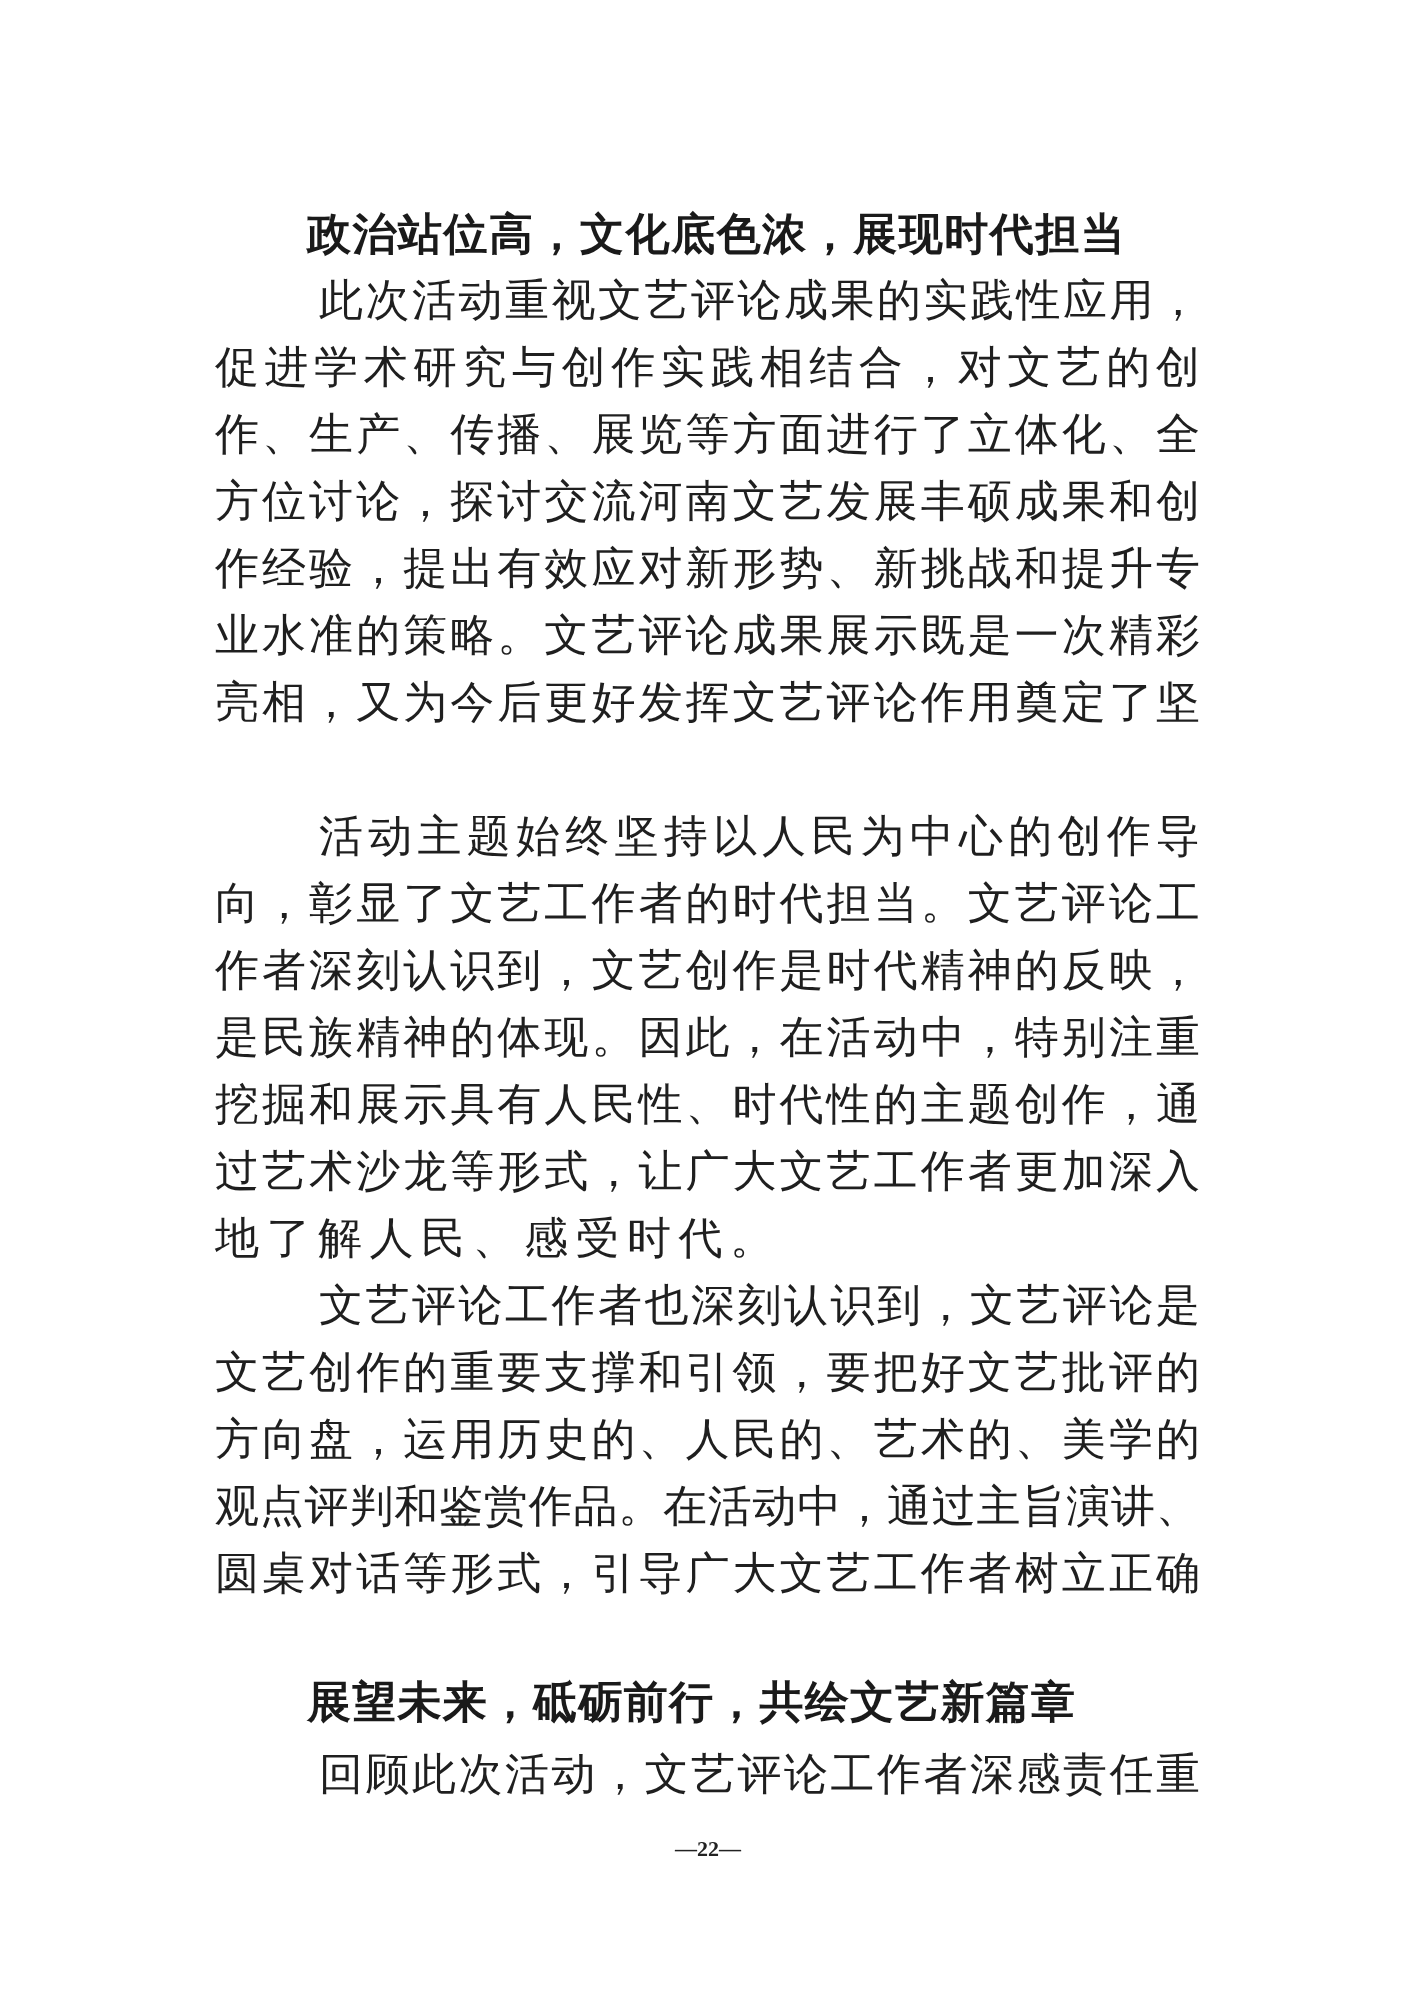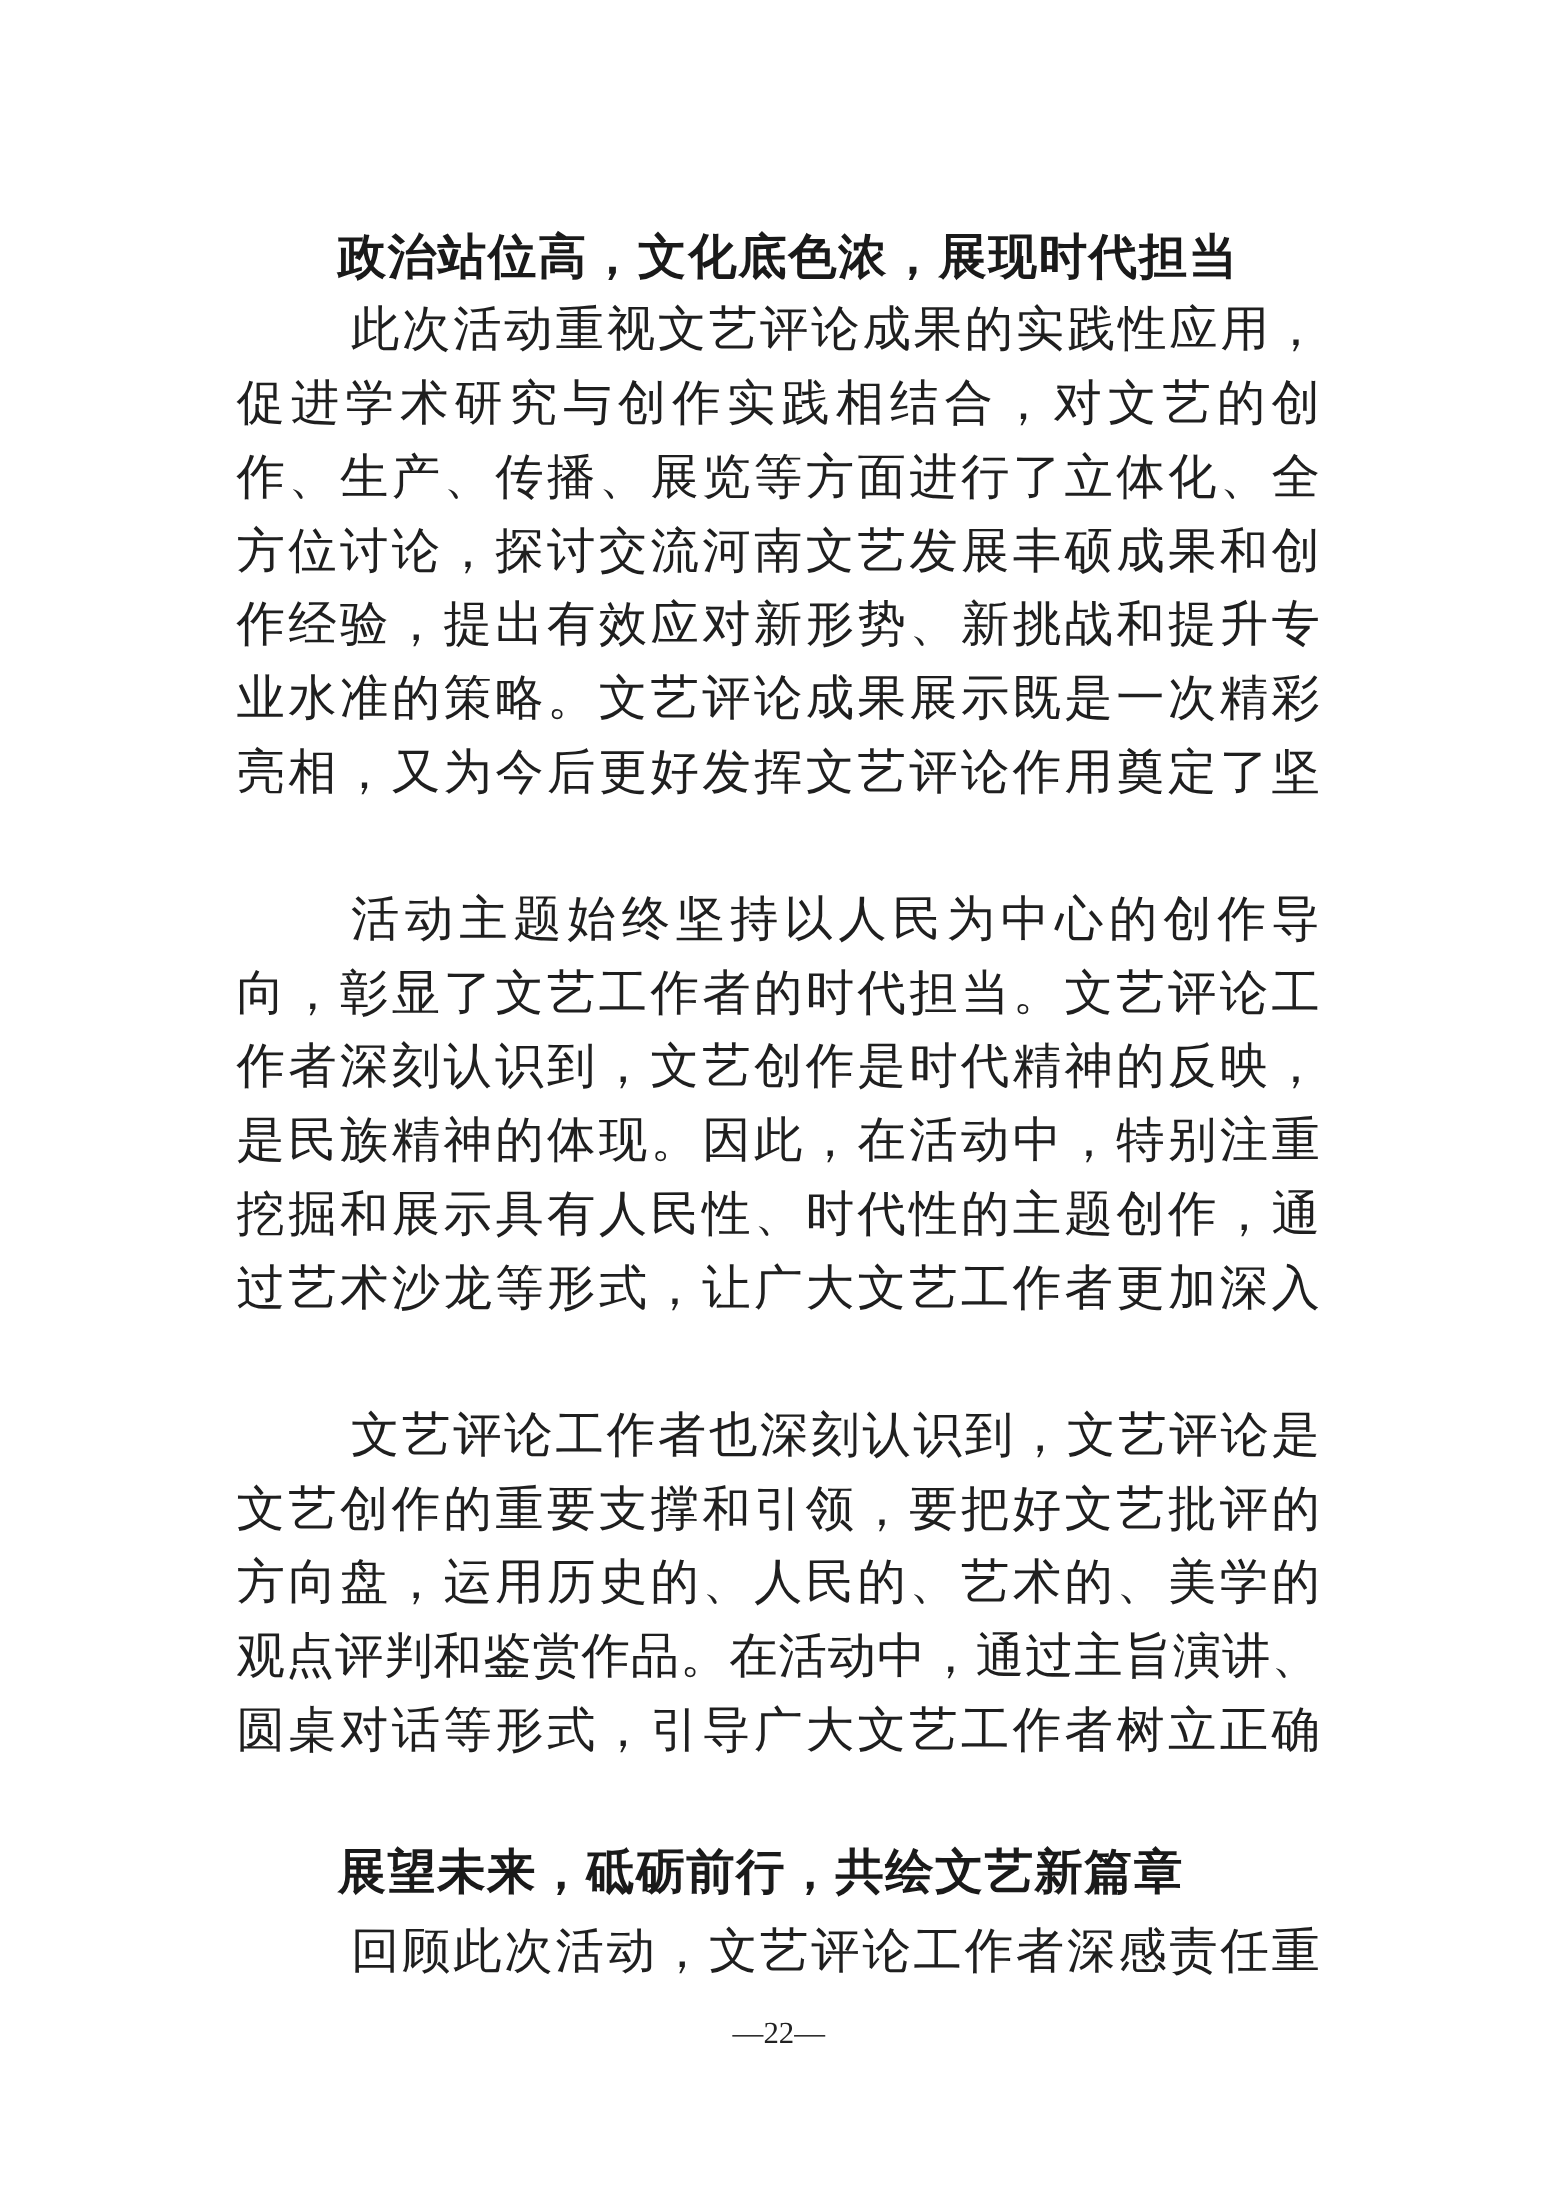--- a/index.html
+++ b/index.html
@@ -59,23 +59,24 @@
     display: flex;
     justify-content: space-between;
   }
   .page-number {
     position: absolute;
     left: 608px;
     top: 1832px;
     width: 200px;
     text-align: center;
     font-family: "Liberation Serif", "DejaVu Serif", serif;
-    font-size: 28px;
+    font-size: 22px;
     line-height: 34px;
     color: #222222;
+    font-weight: bold;
   }
 </style>
 </head>
 <body>
 
 <div class="page">
 
   <div class="heading" style="top:210px; width:818px;">
       <span class="ch">政</span>
       <span class="ch">治</span>
@@ -384,20 +385,21 @@
       <span class="ch">文</span>
       <span class="ch">艺</span>
       <span class="ch">工</span>
       <span class="ch">作</span>
       <span class="ch">者</span>
       <span class="ch">更</span>
       <span class="ch">加</span>
       <span class="ch">深</span>
       <span class="ch">入</span>
     </div>
+  <div class="line" style="top:1213px;">地了解人民、感受时代。</div>
 
   <div class="line full indent" style="top:1280px;">
       <span class="ch">文</span>
       <span class="ch">艺</span>
       <span class="ch">评</span>
       <span class="ch">论</span>
       <span class="ch">工</span>
       <span class="ch">作</span>
       <span class="ch">者</span>
       <span class="ch">也</span>

